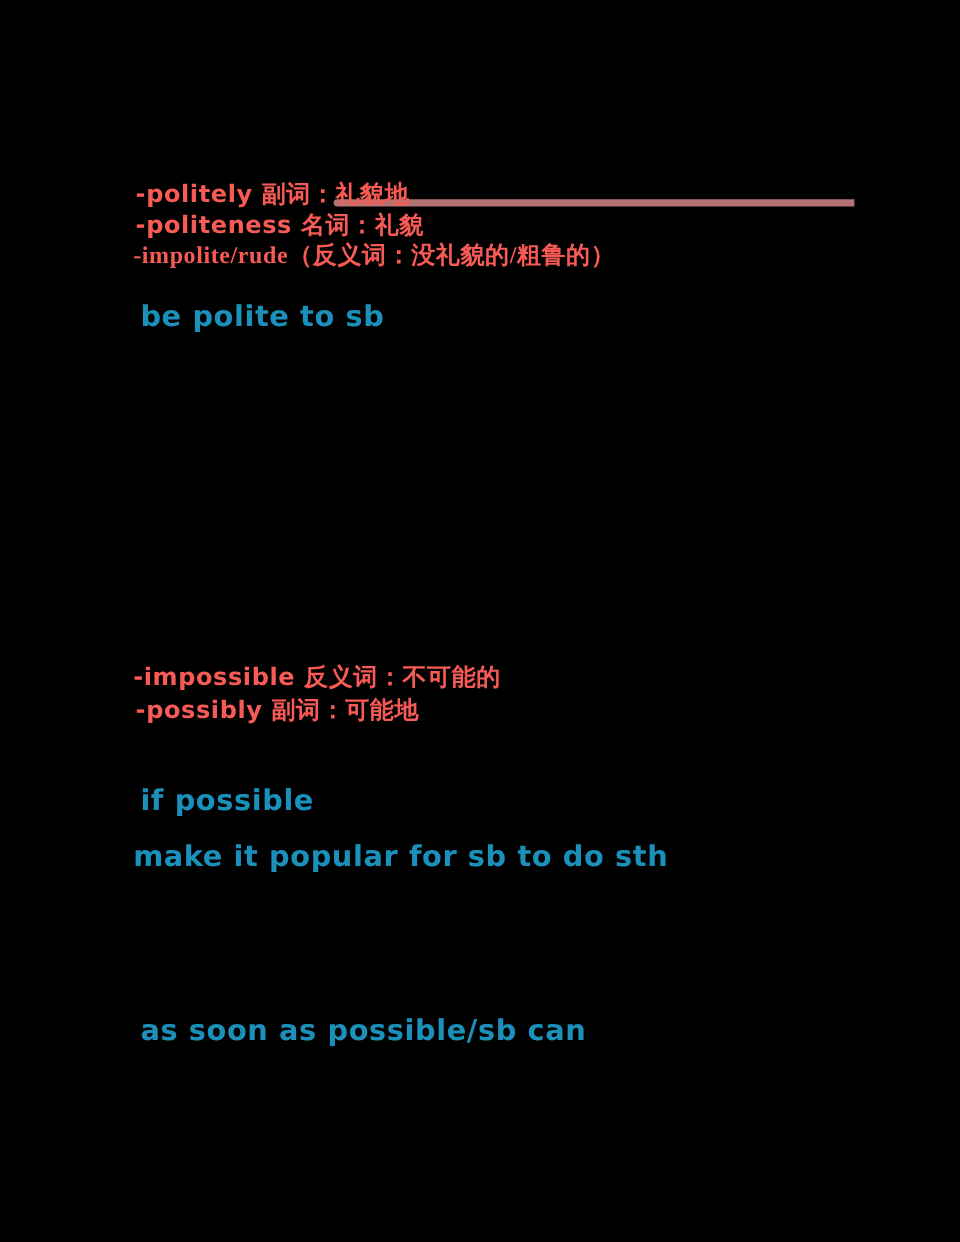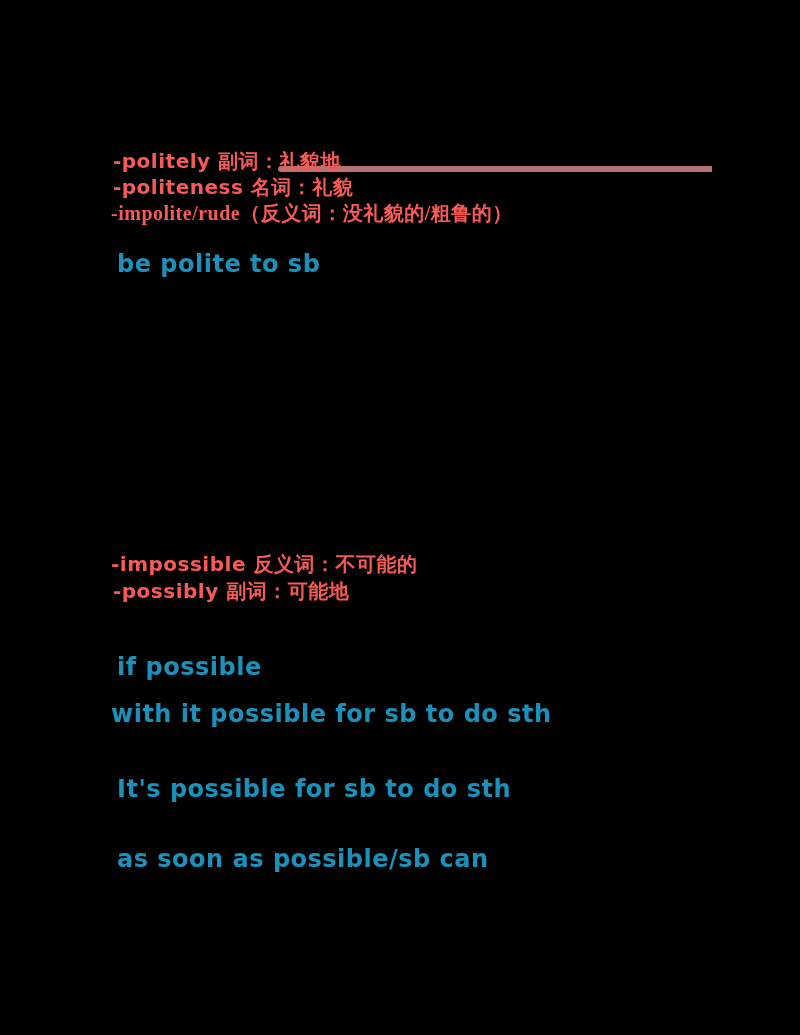--- a/index.html
+++ b/index.html
@@ -60,17 +60,16 @@
 
   <div class="pen-stroke"></div>
 
   <div class="note-line red l0">-politely 副词：礼貌地</div>
   <div class="note-line red l1">-politeness 名词：礼貌</div>
   <div class="note-line red l2">-impolite/rude（反义词：没礼貌的/粗鲁的）</div>
   <div class="note-line blue l3">be polite to sb</div>
   <div class="note-line red l7">-possibly 副词：可能地</div>
   <div class="note-line red l6">-impossible 反义词：不可能的</div>
   <div class="note-line blue l8">if possible</div>
-  <div class="note-line blue l9">with it possible for sb to do sth</div>
-  <div class="note-line blue l10">It's possible for sb to do sth</div>
+  <div class="note-line blue l9">make it popular for sb to do sth</div>
   <div class="note-line blue l11">as soon as possible/sb can</div>
 
 </div>
 
 </body></html>

